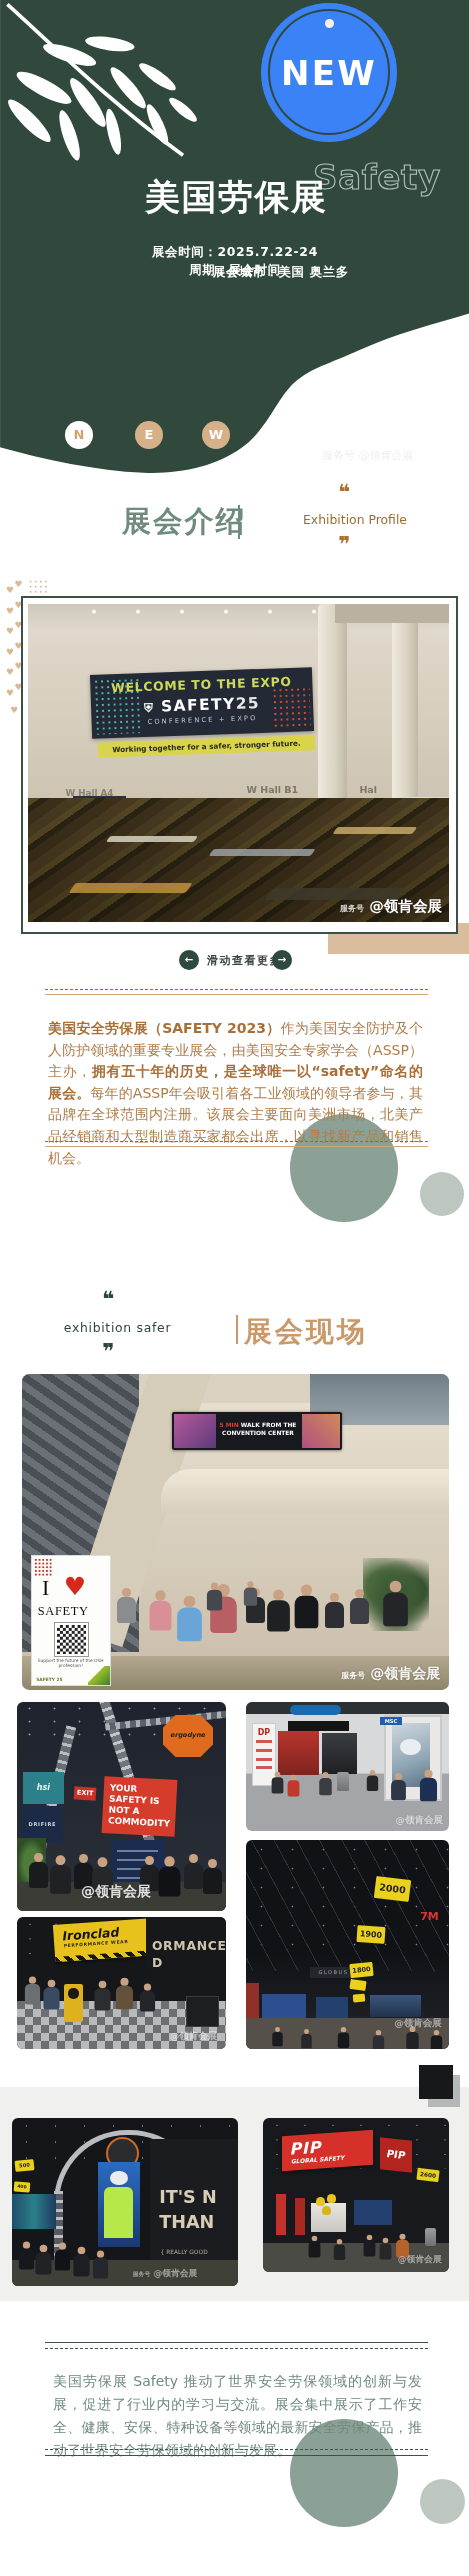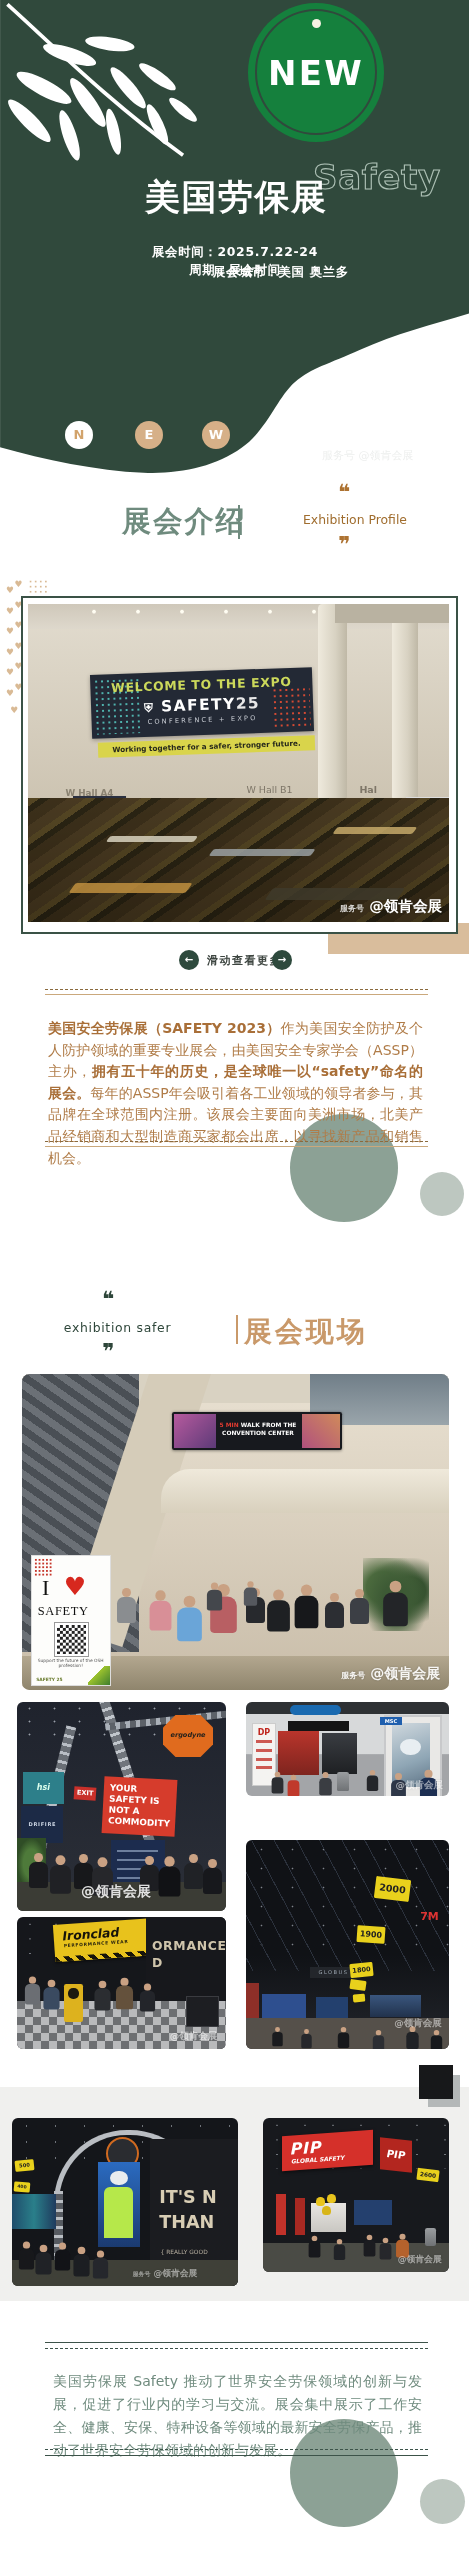--- a/index.html
+++ b/index.html
@@ -4,22 +4,22 @@
 <style>
   html,body{margin:0;padding:0;background:#888;}
   .page{position:relative;width:470px;height:2576px;margin:0 auto;background:#ffffff;
         overflow:hidden;font-family:"DejaVu Sans",sans-serif;}
   
   .hdr-svg{position:absolute;top:0;left:0;}
   .hdr-title{position:absolute;left:145px;top:174px;width:183px;color:#fff;font-size:35px;
              font-weight:bold;letter-spacing:1.5px;white-space:nowrap;}
   .hdr-overlay{position:absolute;left:313px;top:157px;font-size:34px;font-weight:bold;
                color:transparent;-webkit-text-stroke:1.1px rgba(215,232,221,.75);letter-spacing:0.7px;}
-  .badge{position:absolute;left:248px;top:2.9px;width:136px;height:139px;border-radius:50%;
-         background:#15803d;}
+  .badge{position:absolute;left:261px;top:2.9px;width:136px;height:139px;border-radius:50%;
+         background:#3b82f6;}
   .badge-ring{position:absolute;left:6.6px;top:6.6px;right:6.6px;bottom:6.6px;border:2.2px solid #30493c;border-radius:50%;}
   .badge-hole{position:absolute;left:50%;top:16px;width:9.5px;height:9.5px;margin-left:-4.4px;border-radius:50%;background:#f7f2e4;}
   .badge-txt{position:absolute;left:0;right:0;top:50px;text-align:center;color:#fff;
              font-size:34px;font-weight:bold;letter-spacing:2.2px;}
   .info-line{position:absolute;left:0;width:470px;text-align:center;color:#fff;font-size:12.4px;font-weight:bold;letter-spacing:0.7px;}
   .new-dot{position:absolute;top:421px;width:28px;height:28px;border-radius:50%;text-align:center;
            line-height:28px;font-size:13px;font-weight:bold;}
   .new-dot.n1{left:65px;background:#fff;color:#d2a36b;}
   .new-dot.n2{left:135px;background:#d6b088;color:#fff;}
   .new-dot.n3{left:202px;background:#d6b088;color:#fff;}
@@ -179,21 +179,21 @@
         <div style="position:absolute;left:0;right:0;top:5.9px;text-align:center;color:#ccd95b;font-size:12.4px;font-weight:bold;letter-spacing:0.7px;">WELCOME TO THE EXPO</div>
         <div style="position:absolute;left:0;right:0;top:25px;text-align:center;color:#fff;font-size:15.4px;font-weight:bold;letter-spacing:1.5px;">
           <span style="font-size:11.7px;">⛨</span>
           <span>SAFETY</span><span style="color:#e8e8e8;">25</span>
         </div>
         <div style="position:absolute;left:0;right:0;top:45px;text-align:center;color:#c9cdd4;font-size:6.6px;letter-spacing:2.2px;">CONFERENCE + EXPO</div>
       </div>
       <div class="p1-yellow">Working together for a safer, stronger future.</div>
 
       <div style="position:absolute;left:37px;top:184px;color:#8b8372;font-size:8.8px;font-weight:bold;">W Hall A4</div>
-      <div style="position:absolute;left:218px;top:180px;color:#7e7668;font-size:9.5px;font-weight:normal;">W Hall B1</div>
+      <div style="position:absolute;left:218px;top:180px;color:#7e7668;font-size:9.5px;font-weight:bold;">W Hall B1</div>
       <div style="position:absolute;left:331px;top:180px;color:#7e7668;font-size:9.5px;font-weight:bold;">Hal</div>
 
       <div class="p1-door" style="left:102px;top:196px;width:51px;height:45px;"></div>
       <div class="p1-door" style="left:181px;top:195px;width:44px;height:47px;"></div>
       <div class="p1-door" style="left:233px;top:195px;width:48px;height:47px;"></div>
       <div class="p1-door" style="left:322px;top:195px;width:38px;height:45px;"></div>
       <div class="p1-door" style="left:394px;top:195px;width:26px;height:45px;"></div>
 
       <div class="standee">
         <div style="position:absolute;left:2.9px;top:2.9px;width:47px;height:66px;background:linear-gradient(135deg,#5a2330,#8e3444 60%,#30394e);"></div>
@@ -381,21 +381,21 @@
         <i class="h"></i>
         <b class="b"></b>
       </div>
     <div class="person" style="left:186px;top:157px;--c:#17181c;">
         <i class="h"></i>
         <b class="b"></b>
       </div>
     <div class="wm" style="left:64px;bottom:10.2px;font-size:14px;opacity:.85;">@领肯会展</div>
   </div>
 
-  <div class="photo" style="left:246px;top:1702px;width:203px;height:94px;border-radius:5.9px;background:linear-gradient(#d7d9da 55%,#a3a5a8 56%);">
+  <div class="photo" style="left:246px;top:1702px;width:203px;height:129px;border-radius:5.9px;background:linear-gradient(#d7d9da 55%,#a3a5a8 56%);">
     <div style="position:absolute;left:0;top:0;width:100%;height:11.7px;background:#2e3134;"></div>
     <div style="position:absolute;left:44px;top:2.9px;width:51px;height:10.2px;background:#1a6ab0;border-radius:5.1px;"></div>
     <div style="position:absolute;left:42px;top:19px;width:61px;height:9.5px;background:#141414;"></div>
     <div style="position:absolute;left:5.9px;top:20.5px;width:22px;height:61px;background:#f4f3f1;border:0.7px solid #ccc;">
       <div style="margin-top:4.4px;text-align:center;color:#c0261e;font-size:8px;font-weight:bold;">DP</div>
       <div style="margin:2.9px 2.9px 0;height:35px;background:repeating-linear-gradient(#c0261e 0 2.9px,#f4f3f1 2.9px 8.8px);opacity:.75;"></div>
     </div>
     <div style="position:absolute;left:32px;top:29px;width:41px;height:44px;background:linear-gradient(#b9352c,#7e241e);"></div>
     <div style="position:absolute;left:76px;top:31px;width:35px;height:41px;background:linear-gradient(#3a3d42,#1e2023);"></div>
     <div style="position:absolute;right:7.3px;top:13px;width:54px;height:82px;background:#e9e8e6;border:2.2px solid #c8c9cb;">

